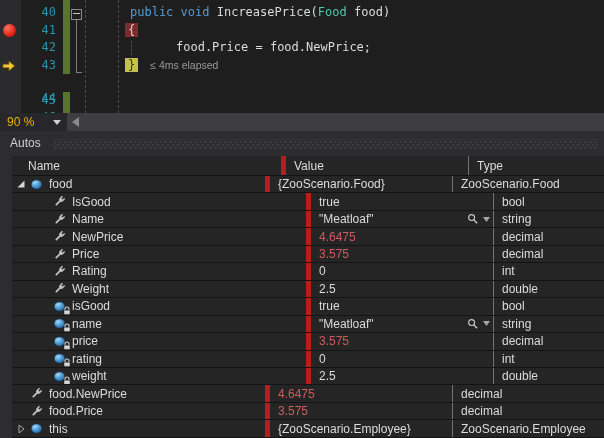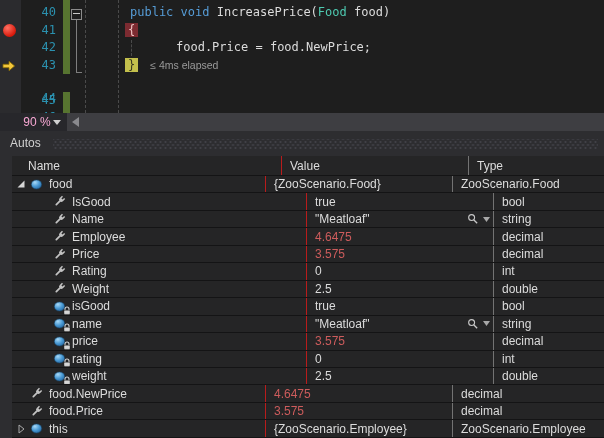--- a/index.html
+++ b/index.html
@@ -27,40 +27,40 @@
   .bp{background:#7c2b31;color:#f1c3c3;padding:0 3px;}
   .cur{background:#c3c04c;color:#39391f;padding:0 3px;}
   .tip{color:#9a9a9a;font-size:10.5px;margin-left:12px;font-family:"Liberation Sans",sans-serif;}
   .bpdot{position:absolute;left:3px;top:2px;width:13px;height:13px;border-radius:50%;
          background:radial-gradient(circle at 35% 30%,#ff7163,#d8180a 70%);}
   .marker{position:absolute;left:2px;top:3px;}
 
   
   .editor-status{position:absolute;top:113px;left:0;width:604px;height:18px;background:#3e3e42;}
   .zoom-combo{position:absolute;left:0;top:0;width:67px;height:18px;background:#27272b;
-              color:#f9a8d4;font-size:12px;line-height:18px;padding-left:7px;box-sizing:border-box;text-align:center;}
+              color:#eab308;font-size:12px;line-height:18px;padding-left:7px;box-sizing:border-box;}
   .combo-arrow{position:absolute;right:6px;top:7px;}
   .scroll-arrow{position:absolute;left:72px;top:4px;}
 
   
   .autos{position:absolute;top:131px;left:0;width:604px;height:307px;background:#2d2d30;}
   .autos-title{position:absolute;top:0;left:0;width:604px;height:25px;}
   .autos-title .t{position:absolute;left:10px;top:0;line-height:24px;font-size:12px;color:#d0d0d0;}
   .grip{position:absolute;left:53px;right:6px;top:8px;height:10px;
         background-image:radial-gradient(circle,#404046 1px,transparent 1.2px),
                          radial-gradient(circle,#404046 1px,transparent 1.2px);
         background-size:5px 6px,5px 6px;background-position:0 0,2.5px 3px;}
   .grid{position:absolute;top:25px;left:0;width:604px;bottom:0;background:#2d2d30;}
   .grid-inner{position:absolute;left:12px;top:0;right:0;bottom:0;}
   .ghead{display:flex;height:20px;background:#252526;color:#dcdcdc;font-size:12px;
          border-bottom:1px solid #141415;box-sizing:border-box;align-items:center;}
   .grow{display:flex;height:17.466px;background:#252526;color:#dcdcdc;font-size:12px;
         border-bottom:1px solid #141415;box-sizing:border-box;align-items:center;}
   .cn{width:253px;display:flex;align-items:center;overflow:hidden;height:100%;}
-  .cv{width:187px;border-left:1px solid #b91c1c;padding-left:8px;box-sizing:border-box;
+  .cv{width:187px;border-left:5px solid #b91c1c;padding-left:8px;box-sizing:border-box;
       display:flex;align-items:center;overflow:hidden;height:100%;position:relative;}
   .ct{flex:1;border-left:1px solid #737373;padding-left:8px;box-sizing:border-box;
       overflow:hidden;height:100%;display:flex;align-items:center;}
   .hn{padding-left:16px;}
   .exp{width:14px;margin-left:4px;display:flex;align-items:center;flex:none;}
   .vicon{width:15px;margin-right:4px;display:flex;align-items:center;flex:none;position:relative;}
   .chg{color:#cd5c5c;}
   .vtools{position:absolute;right:3px;top:0;bottom:0;display:flex;align-items:center;gap:4px;}
   .lock{position:absolute;right:-3px;bottom:-2px;}
 </style>
@@ -225,21 +225,21 @@
           <div class="grow">
             <div class="cn" style="padding-left: 41px;">
               <span class="vicon">
                 <svg width="13" height="13" viewBox="0 0 14 14">
                   <g transform="rotate(45 7 7)" fill="#c2c2c2">
                     <path d="M4.6 0.8 h1.5 v2.4 h1.8 V0.8 h1.5 v3.4 a2.4 2.4 0 0 1 -4.8 0 z"></path>
                     <rect x="6.05" y="5.6" width="1.9" height="7.2" rx="0.95"></rect>
                   </g>
                 </svg>
               </span>
-              <span>Employee</span>
+              <span>NewPrice</span>
             </div>
             <div class="cv">
               <span class="chg">4.6475</span>
             </div>
             <div class="ct">
               <span>decimal</span>
             </div>
           </div>
           <div class="grow">
             <div class="cn" style="padding-left: 41px;">

